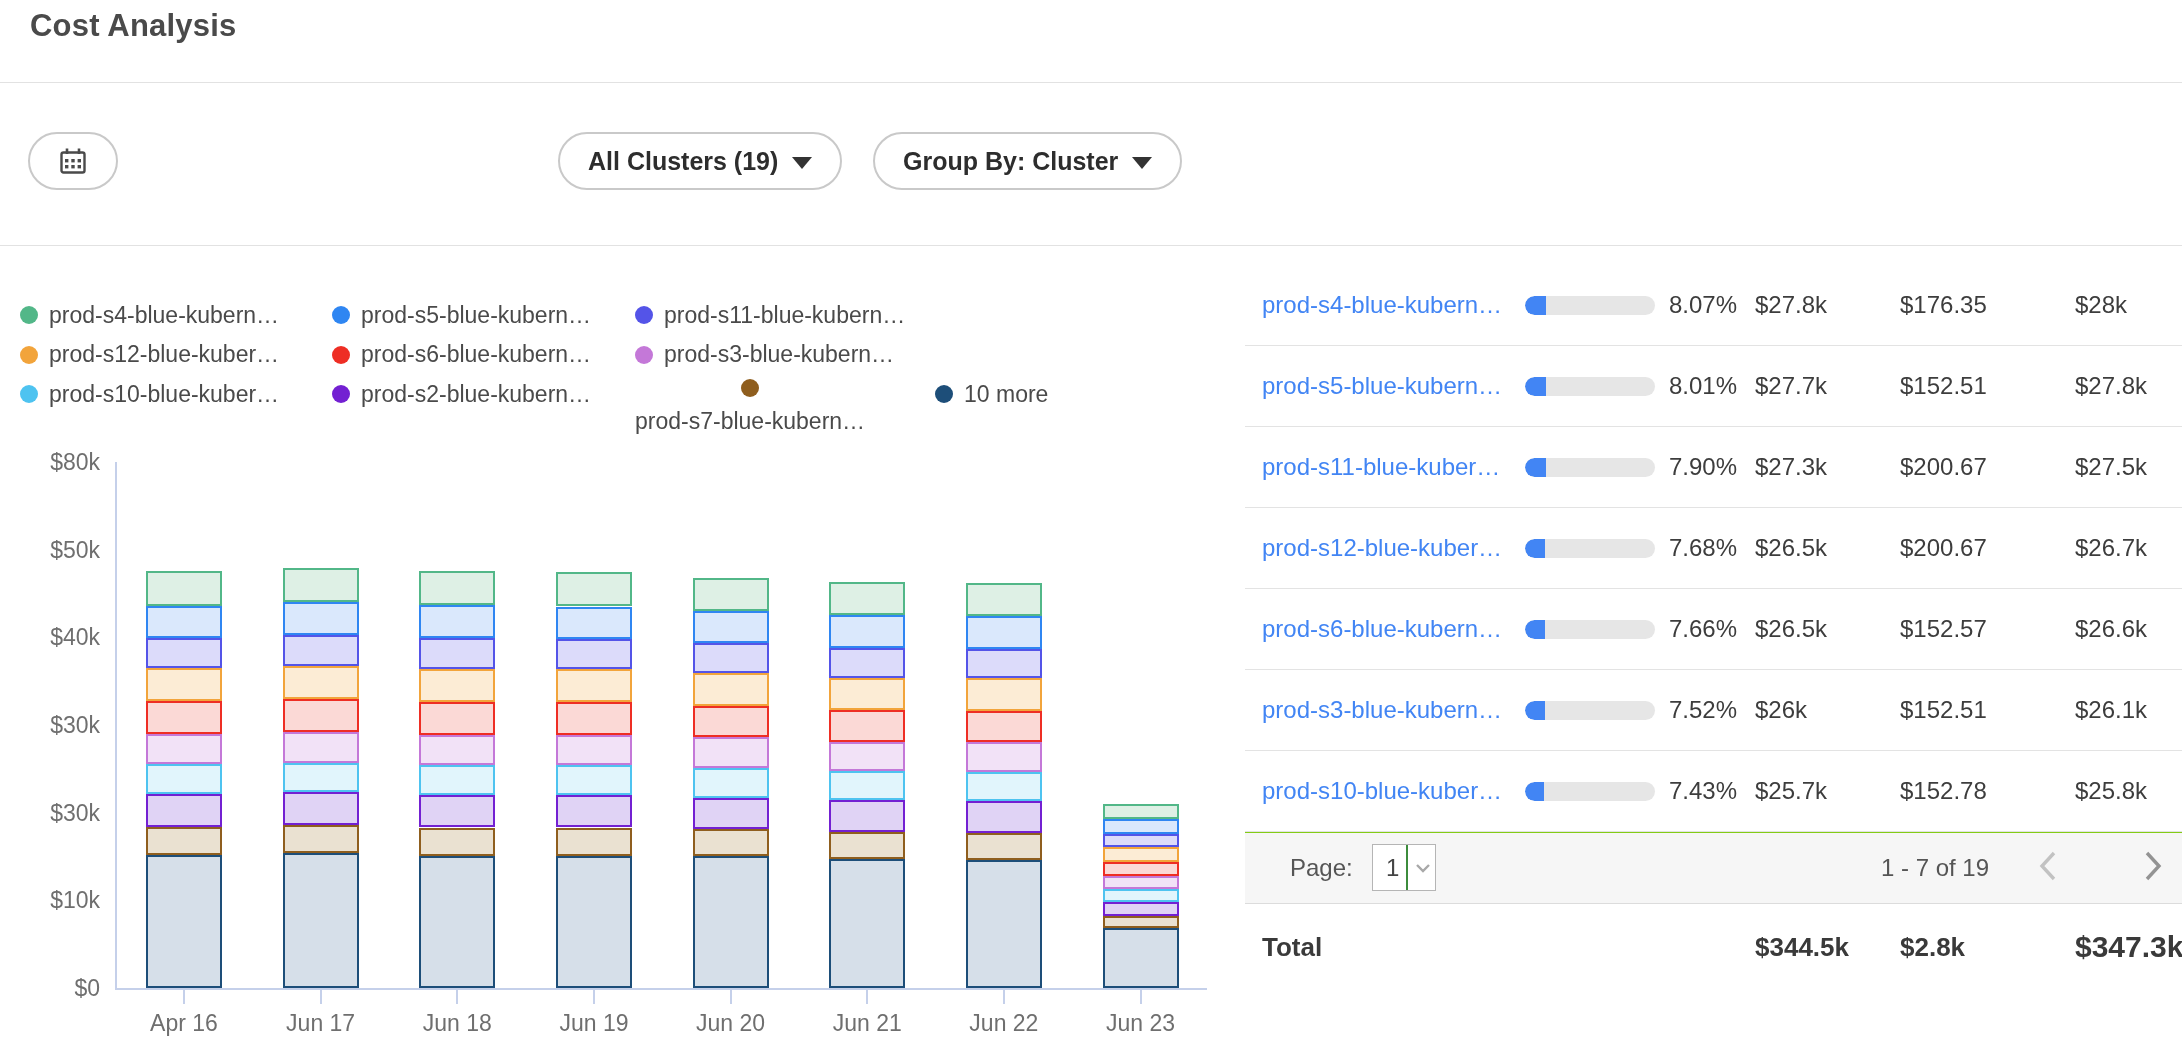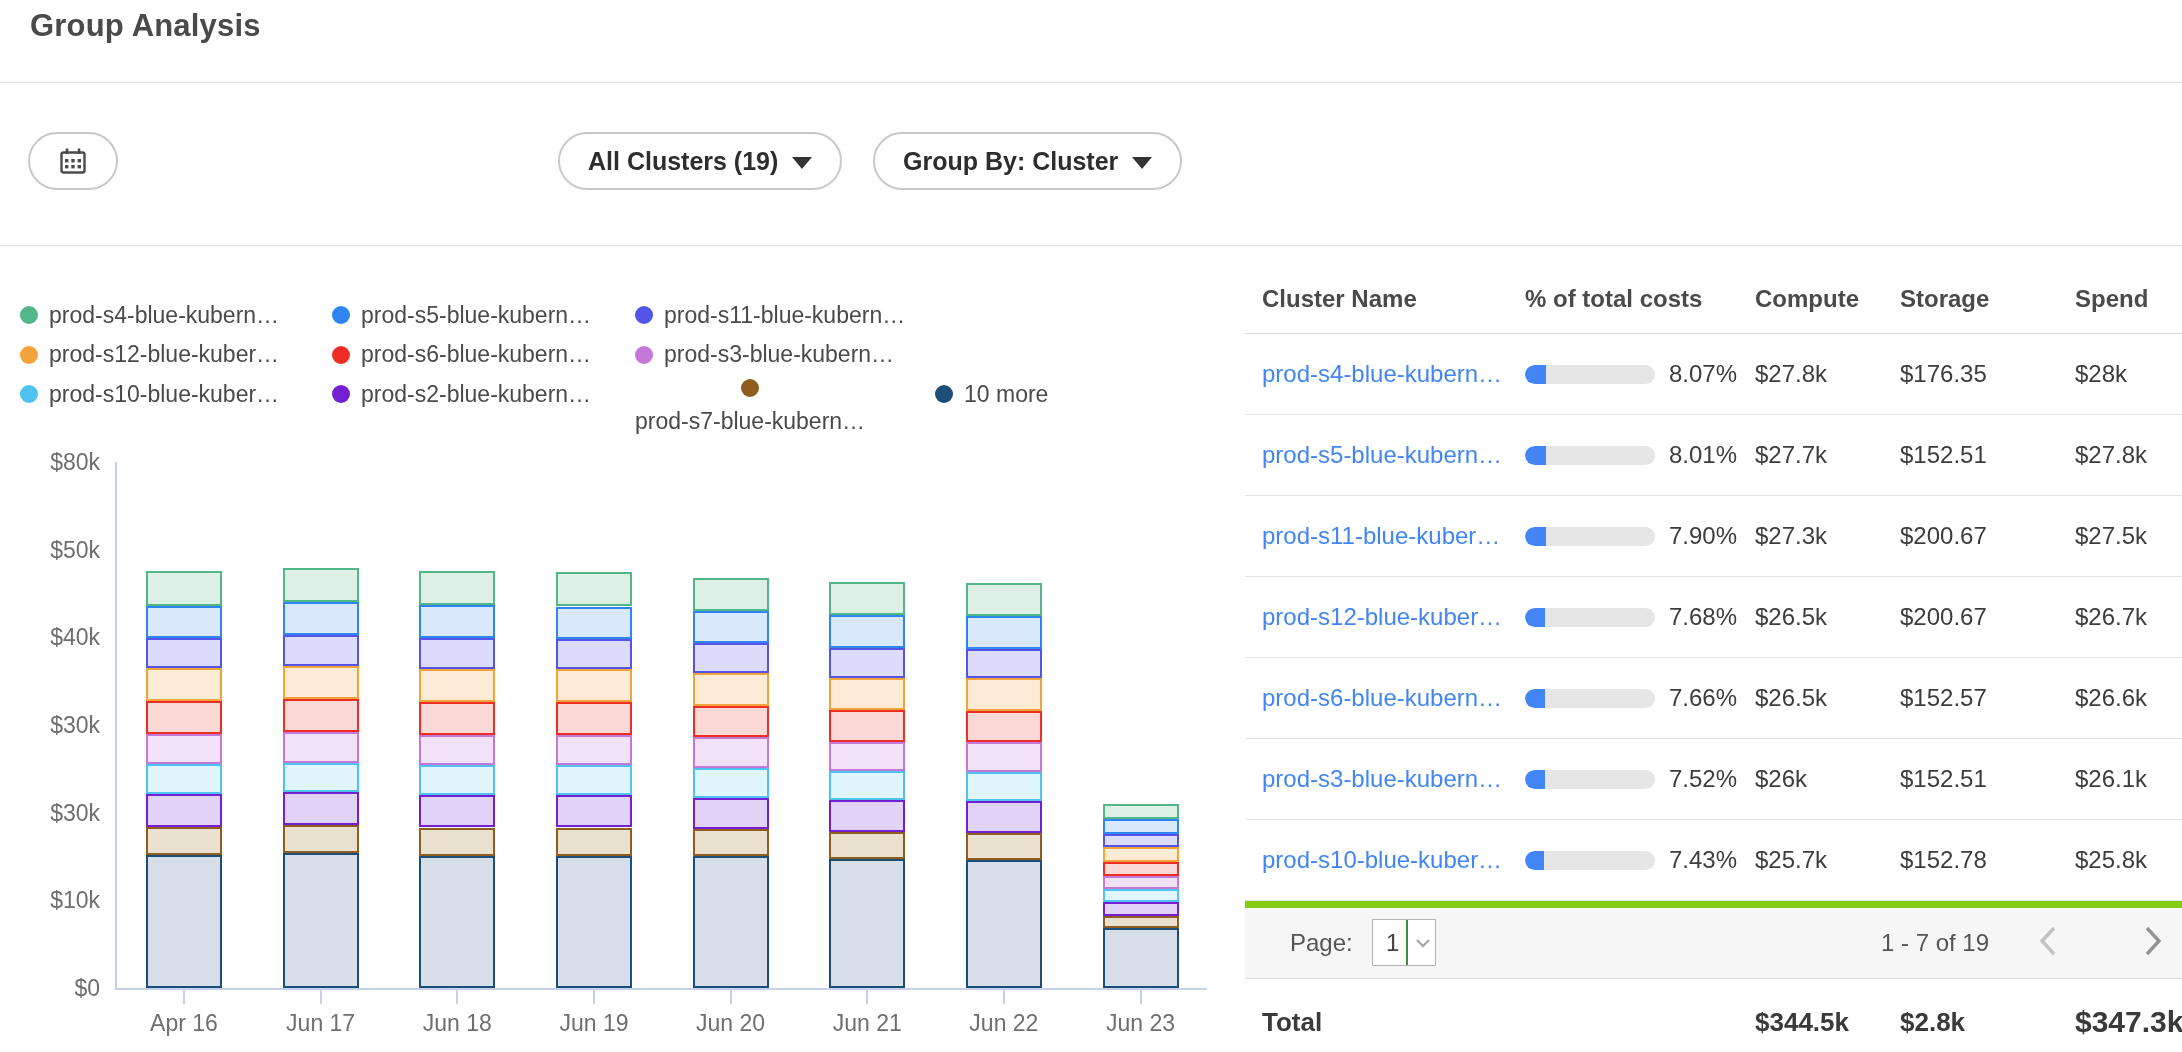--- a/index.html
+++ b/index.html
@@ -42,40 +42,40 @@
   .cell-name{padding-left:17px;}
   .cell-pct{padding-left:25px;display:flex;align-items:center;gap:14px;}
   .cell-compute{padding-left:30px;}
   .cell-storage{padding-left:25px;}
   .cell-spend{padding-left:40px;}
   .row-link{color:#4285f4;cursor:pointer;white-space:nowrap;}
   .pbar{width:130px;height:19px;border-radius:10px;background:#e6e6e6;overflow:hidden;flex:0 0 auto;}
   .pfill{height:100%;border-radius:10px 0 0 10px;}
 
   
-  .pagebar{height:70px;background:#f6f6f6;border-top:7px solid #84cc16;border-bottom:1px solid #dcdcdc;position:relative;}
+  .pagebar{height:70px;background:#f6f6f6;border-top:1px solid #84cc16;border-bottom:1px solid #dcdcdc;position:relative;}
   .page-label{position:absolute;left:45px;top:21px;font-size:24px;color:#555;}
   .page-select{position:absolute;left:127px;top:11px;width:64px;height:47px;background:#fff;border:1px solid #b5b5b5;
                display:flex;align-items:center;cursor:pointer;box-sizing:border-box;}
   .page-select .val{font-size:24px;color:#444;padding-left:13px;width:20px;}
   .page-select .gdiv{width:2px;height:45px;background:#3c8c3c;}
   .page-select svg{margin-left:7px;}
   .range-label{position:absolute;left:605px;top:21px;width:170px;text-align:center;font-size:24px;color:#555;}
   .nav-btn{position:absolute;top:15px;width:40px;height:40px;display:flex;align-items:center;justify-content:center;cursor:pointer;}
   .nav-prev{left:783px;}
   .nav-next{left:888px;}
 
   
   .totalrow{height:86px;font-size:26px;font-weight:700;color:#3a3a3a;}
   .total-spend{font-size:30px;}
 </style>
 </head>
 <body>
 
-<div class="abs page-title">Group Analysis</div>
+<div class="abs page-title">Cost Analysis</div>
 <div class="abs hr1"></div>
 
 <div class="pill pill-time">
   <span style="display:flex;">
     <svg width="30" height="30" viewBox="0 0 30 30">
       <rect x="3.5" y="6.5" width="23" height="20" rx="2" fill="none" stroke="#4a4a4a" stroke-width="2.4"></rect>
       <line x1="9" y1="2.5" x2="9" y2="8" stroke="#4a4a4a" stroke-width="2.6"></line>
       <line x1="21" y1="2.5" x2="21" y2="8" stroke="#4a4a4a" stroke-width="2.6"></line>
       <g fill="#4a4a4a">
         <rect x="7" y="13" width="3.4" height="3.4"></rect>
@@ -243,27 +243,20 @@
     <div class="seg" title="prod-s10-blue-kuber…" style="left: 1082.55px; top: 448.899px; width: 76px; height: 13.155px; border-color: rgb(78, 195, 240); background: rgb(225, 245, 252);"></div>
     <div class="seg" title="prod-s3-blue-kubern…" style="left: 1082.55px; top: 435.744px; width: 76px; height: 13.155px; border-color: rgb(196, 120, 216); background: rgb(242, 226, 247);"></div>
     <div class="seg" title="prod-s6-blue-kubern…" style="left: 1082.55px; top: 421.712px; width: 76px; height: 14.032px; border-color: rgb(238, 46, 36); background: rgb(251, 217, 214);"></div>
     <div class="seg" title="prod-s12-blue-kuber…" style="left: 1082.55px; top: 406.803px; width: 76px; height: 14.909px; border-color: rgb(242, 164, 59); background: rgb(252, 236, 213);"></div>
     <div class="seg" title="prod-s11-blue-kubern…" style="left: 1082.55px; top: 393.648px; width: 76px; height: 13.155px; border-color: rgb(84, 84, 232); background: rgb(220, 219, 250);"></div>
     <div class="seg" title="prod-s5-blue-kubern…" style="left: 1082.55px; top: 378.739px; width: 76px; height: 14.909px; border-color: rgb(47, 134, 242); background: rgb(218, 232, 252);"></div>
     <div class="seg" title="prod-s4-blue-kubern…" style="left: 1082.55px; top: 363.83px; width: 76px; height: 14.909px; border-color: rgb(82, 183, 136); background: rgb(222, 240, 229);"></div>
   </div>
 
 <div class="abs table">
-  <div class="tgrid thead">
-    <div class="cell-name">Cluster Name</div>
-    <div class="cell-pct">% of total costs</div>
-    <div class="cell-compute">Compute</div>
-    <div class="cell-storage">Storage</div>
-    <div class="cell-spend">Spend</div>
-  </div>
 
   <div id="tbody">
       <div class="tgrid trow">
         <div class="cell-name"><span class="row-link">prod-s4-blue-kubern…</span></div>
         <div class="cell-pct">
           <div class="pbar">
             <div class="pfill" style="width: 16.14%; background: rgb(66, 133, 244);"></div>
           </div>
           <span>8.07%</span>
         </div>

